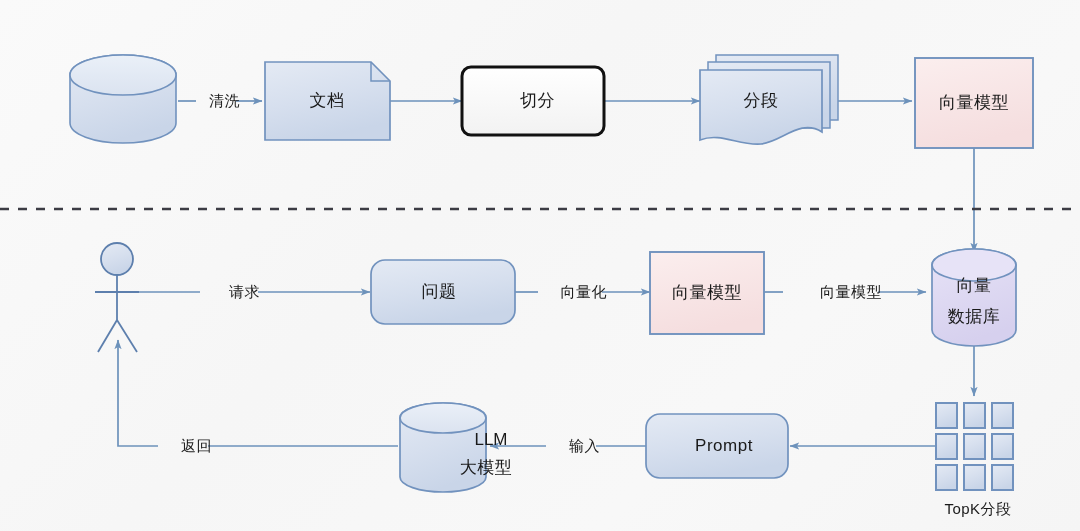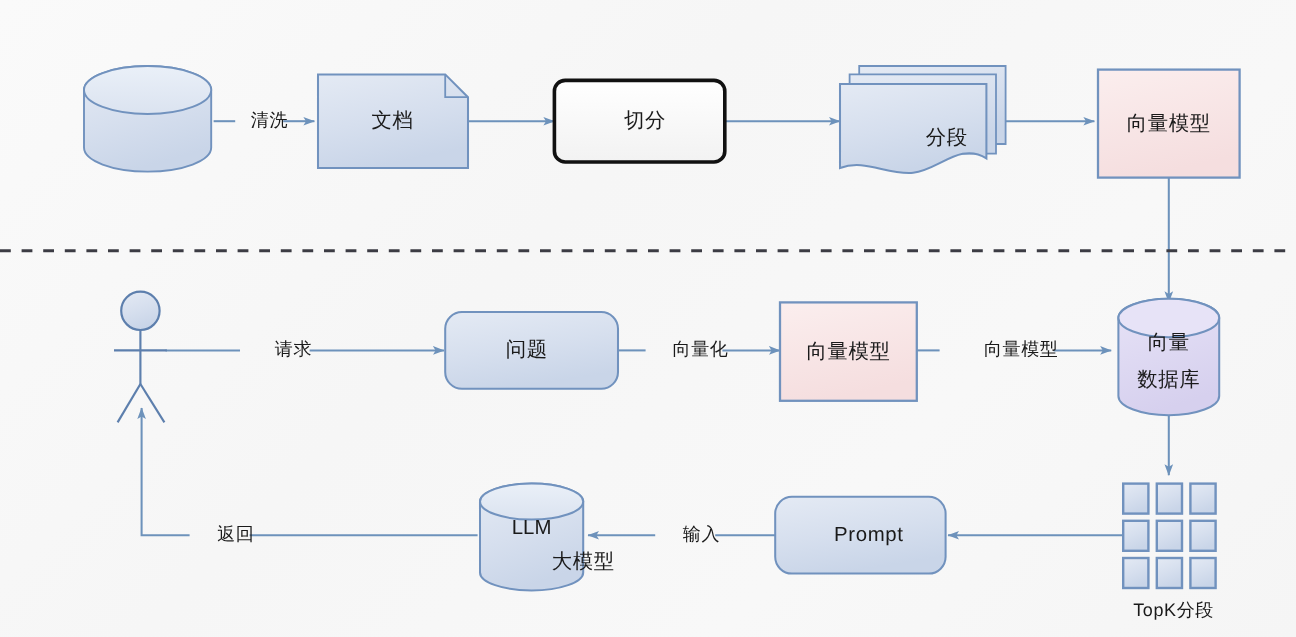--- a/index.html
+++ b/index.html
@@ -45,21 +45,21 @@
   }
   .caption-label {
     position: absolute;
     color: #1a1a1a;
     font-size: 15px;
     line-height: 18px;
     text-align: center;
     white-space: nowrap;
     letter-spacing: 0.5px;
   }
-  .lbl-latin { letter-spacing: 0px; }
+  .lbl-latin { letter-spacing: 0px; margin-left: 48px; }
 </style>
 </head>
 <body>
 
 <div id="canvas">
 
   <svg class="layer" viewBox="0 0 1080 531" xmlns="http://www.w3.org/2000/svg">
     <defs>
       <linearGradient id="gBlue" x1="0" y1="0" x2="0.35" y2="1">
         <stop offset="0%" stop-color="#e4eaf4"></stop>
@@ -184,21 +184,21 @@
     </g>
 
     <g>
       <path d="M400,418 a43,15 0 0 1 86,0 L486,477 a43,15 0 0 1 -86,0 Z" fill="url(#gBlue)" stroke="#7192be" stroke-width="1.7"></path>
       <ellipse cx="443" cy="418" rx="43" ry="15" fill="url(#gBlueTop)" stroke="#7192be" stroke-width="1.7"></ellipse>
     </g>
   </svg>
 
   <div class="node-label" style="left:267px; top:90px; width:120px;">文档</div>
   <div class="node-label" style="left:462px; top:90px; width:151px;">切分</div>
-  <div class="node-label" style="left:700px; top:104px; width:122px;padding-left:28px;">分段</div>
+  <div class="node-label" style="left:700px; top:90px; width:122px;">分段</div>
   <div class="node-label" style="left:915px; top:92px; width:118px;">向量模型</div>
 
   <div class="node-label" style="left:371px; top:281px; width:136px;">问题</div>
   <div class="node-label" style="left:650px; top:282px; width:114px;">向量模型</div>
   <div class="node-label" style="left:932px; top:275px; width:84px;">向量</div>
   <div class="node-label" style="left:932px; top:306px; width:84px;">数据库</div>
   <div class="node-label" style="left:646px; top:435px; width:156px;">Prompt</div>
   <div class="node-label lbl-latin" style="left:400px; top:429px; width:86px;">LLM</div>
   <div class="node-label" style="left:400px; top:457px; width:86px;padding-left:43px;">大模型</div>
 

